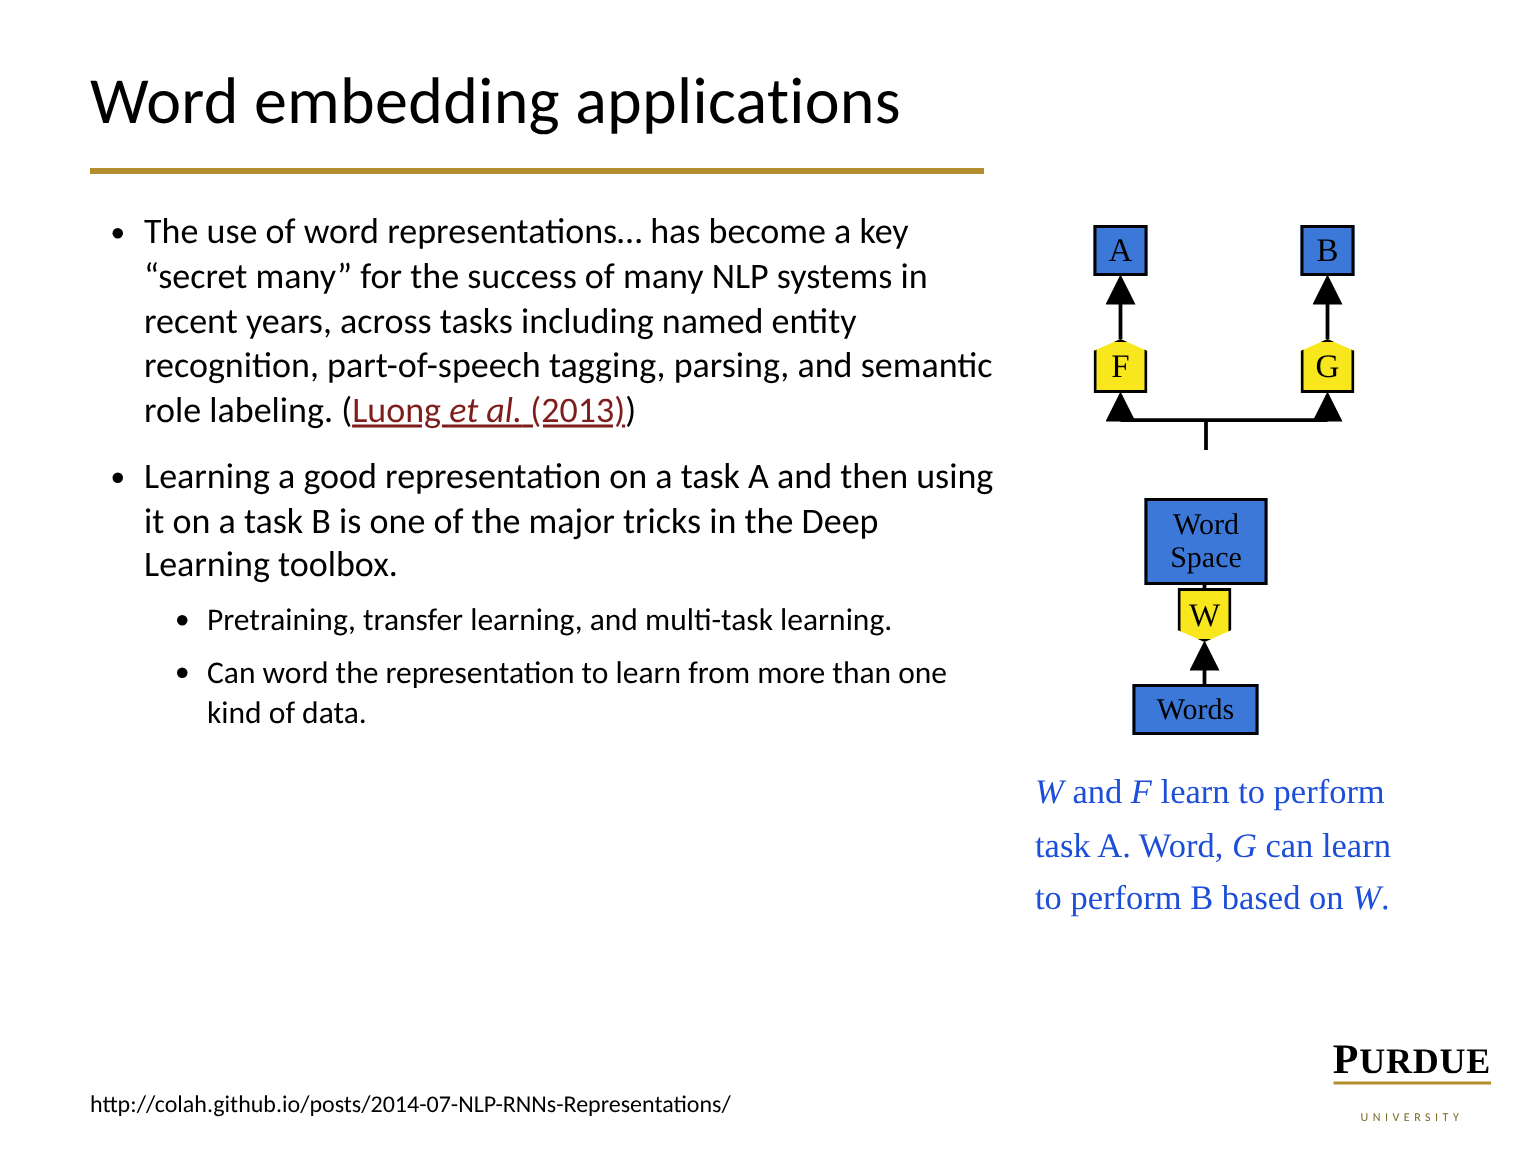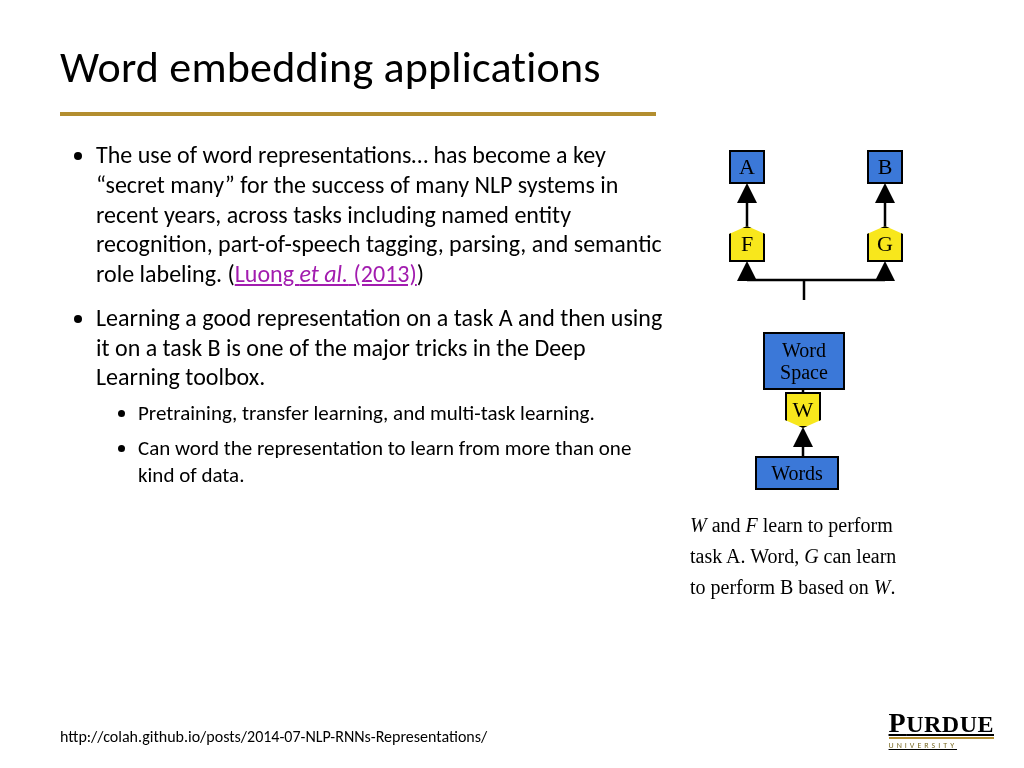--- a/index.html
+++ b/index.html
@@ -7,44 +7,44 @@
   .slide { position: relative; width: 1024px; height: 768px; padding: 40px 60px 20px 60px; }
   .title { font-size: 44px; font-weight: 400; margin-bottom: 18px; letter-spacing: 0.2px; font-family: "Calibri Light", "Calibri", "Segoe UI", Arial, sans-serif; }
   .rule { width: 596px; height: 4px; background: #b38e2f; margin-bottom: 24px; }
   .body { display: flex; gap: 20px; }
   .col-text { width: 606px; }
   .col-fig  { width: 260px; position: relative; }
   ul.lvl1 { list-style: disc; padding-left: 36px; font-size: 24px; line-height: 1.24; }
   ul.lvl1 > li { margin-bottom: 14px; }
   ul.lvl2 { list-style: disc; padding-left: 42px; font-size: 21px; line-height: 1.28; margin-top: 8px; }
   ul.lvl2 > li { margin-bottom: 8px; }
-  a.ref { color: #a21caf; text-decoration: underline; }
+  a.ref { color: #7f1d1d; text-decoration: underline; }
   .em { font-style: italic; }
   .footer-url { position: absolute; left: 60px; bottom: 22px; font-size: 16px; margin-top: 32px; }
-  .logo { position: absolute; right: 30px; bottom: 18px; text-align: left; text-decoration: underline; }
+  .logo { position: absolute; right: 30px; bottom: 18px; text-align: center; }
   .logo .p { font-family: "Georgia", "Times New Roman", serif; font-size: 24px; letter-spacing: 0.5px; font-weight: 700; color:#000; }
   .logo .p .cap { font-size: 28px; }
-  .logo .u { font-size: 8px; letter-spacing: 3px; color:#7a6a24; border-top: 2px solid #b38e2f; padding-top: 1px; margin-top: -2px; }
+  .logo .u { font-size: 8px; letter-spacing: 3px; color:#7a6a24; border-top: 2px solid #b38e2f; padding-top: 17px; margin-top: -2px; }
 
   
   .diagram { position: relative; width: 210px; height: 350px; margin: 10px auto 4px auto; }
   .node { position: absolute; border: 2px solid #000; text-align: center; font-family: Georgia, "Times New Roman", serif; display:flex; align-items:center; justify-content:center; }
   .blue { background:#3b78d8; color:#000; font-size: 22px; }
   .yellow { background:#f8e71c; color:#000; font-size: 22px; }
   .nA { left: 18px; top: 0; width: 36px; height: 34px; }
   .nB { left: 156px; top: 0; width: 36px; height: 34px; }
   .nF { left: 18px; top: 76px; width: 36px; height: 36px; }
   .nG { left: 156px; top: 76px; width: 36px; height: 36px; }
   .nWS { left: 52px; top: 150px; width: 82px; height: 58px; font-size: 20px; line-height:1.1;margin-top:32px; }
   .nW  { left: 74px; top: 242px; width: 36px; height: 36px; }
   .nWords { left: 44px; top: 306px; width: 84px; height: 34px; font-size: 20px; }
   .hex { clip-path: polygon(50% 0, 100% 22%, 100% 100%, 0 100%, 0 22%); }
   .hexd { clip-path: polygon(0 0, 100% 0, 100% 78%, 50% 100%, 0 78%); }
   svg.arrows { position:absolute; left:0; top:0; width:210px; height:350px; pointer-events:none; }
-  .caption { font-family: Georgia, "Times New Roman", serif; font-size: 20px; color:#000000; line-height: 1.55; text-align: left; padding: 6px 4px 0 4px; }
+  .caption { font-family: Georgia, "Times New Roman", serif; font-size: 23px; color:#1d4ed8; line-height: 1.55; text-align: left; padding: 6px 4px 0 4px; }
   .caption .mi { font-style: italic; font-family: Georgia, serif; }
 </style>
 </head>
 <body>
 
 <div class="slide">
   <div class="title">Word embedding applications</div>
   <div class="rule"></div>
 
   <div class="body">

